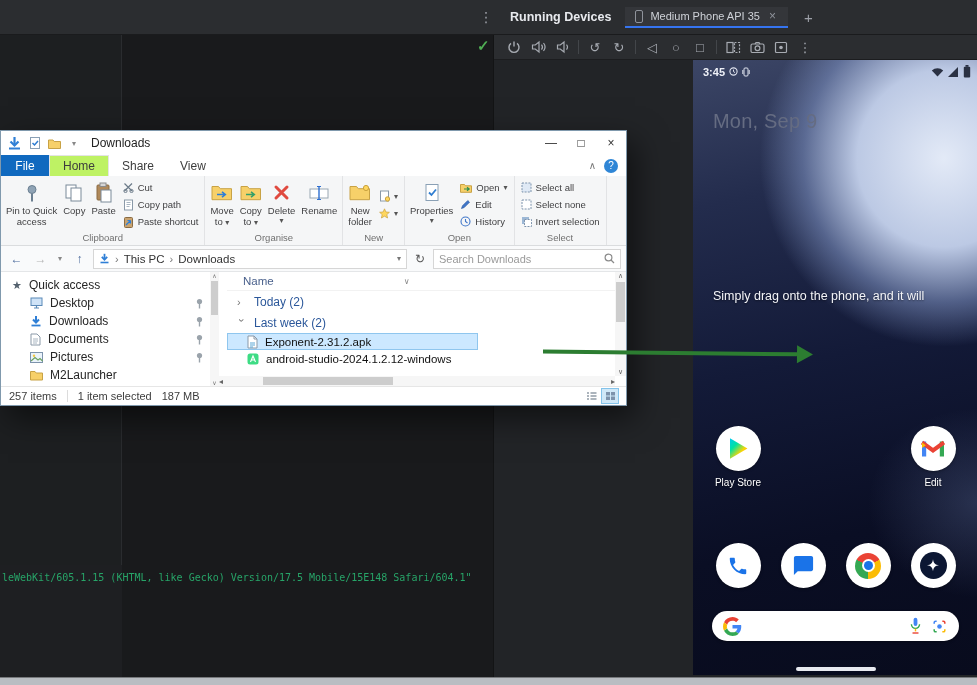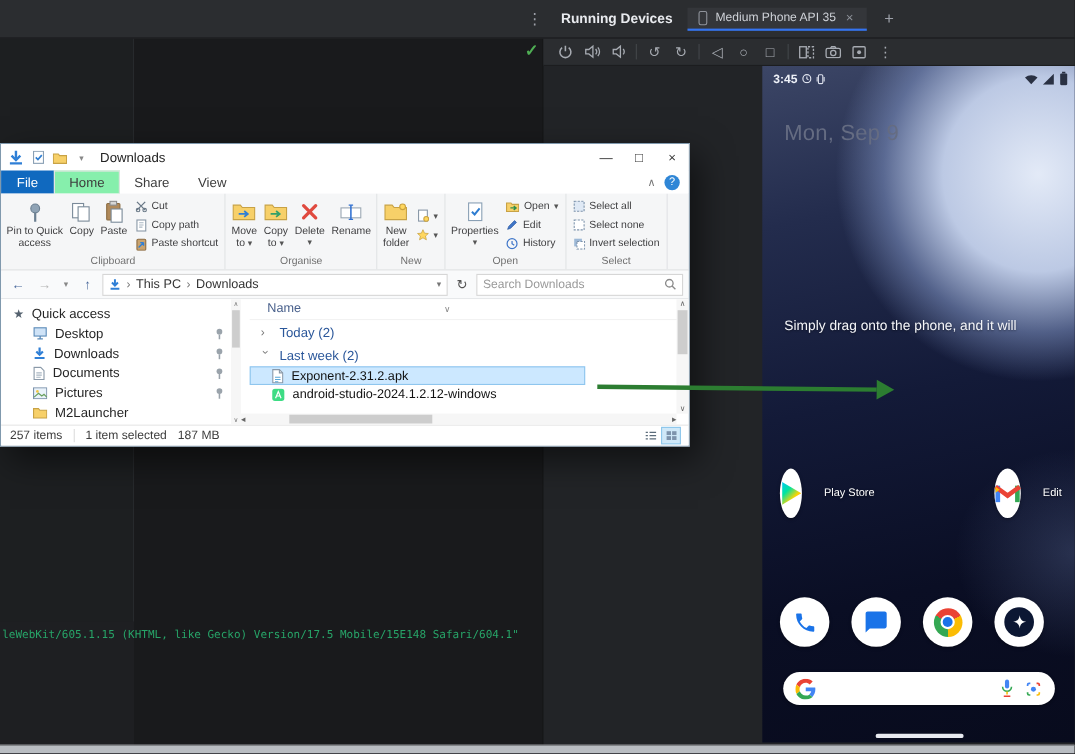--- a/index.html
+++ b/index.html
@@ -58,21 +58,21 @@
   .p-status { position: absolute; left: 10px; right: 7px; top: 5px; display: flex; align-items: center; }
   .p-time { color: #eef1f8; font-size: 11px; font-weight: bold; margin-right: 4px; }
   .p-mini { display: flex; gap: 4px; align-items: center; }
   .p-status-right { margin-left: auto; display: flex; gap: 4px; align-items: center; }
   .p-date { position: absolute; left: 20px; top: 50px; font-size: 20px; color: #656c82; letter-spacing: .2px; }
   .p-hint { position: absolute; left: 20px; top: 228px; right: 12px; color: #f4f5f9;
             font-size: 12.5px; line-height: 17.5px; text-shadow: 0 1px 2px rgba(0,0,0,.45); }
   .p-apps, .p-dock { position: absolute; left: 10px; right: 10px; display: flex; justify-content: space-between; padding: 0 6px; }
   .p-apps { top: 366px; }
   .p-dock { top: 483px; }
-  .p-app { width: 58px; display: flex; align-items: center; gap: 20px; }
+  .p-app { width: 58px; display: flex; flex-direction: column; align-items: center; gap: 6px; }
   .app-circ { width: 45px; height: 45px; border-radius: 50%; background: #fff;
               display: flex; align-items: center; justify-content: center;
               box-shadow: 0 1px 3px rgba(0,0,0,.35); }
   .app-lbl { color: #fff; font-size: 10px; text-shadow: 0 1px 2px rgba(0,0,0,.55); white-space: nowrap; }
   .play-tri { width: 20px; height: 22px; clip-path: polygon(10% 3%, 97% 50%, 10% 97%);
               background: linear-gradient(135deg, #00c3ff 0%, #00e3a0 35%, #ffd500 65%, #ff3a44 100%); }
   .yt { width: 26px; height: 18px; background: #f00; border-radius: 4.5px;
         display: flex; align-items: center; justify-content: center; }
   .yt-tri { width: 0; height: 0; border-left: 7px solid #fff;
             border-top: 4.5px solid transparent; border-bottom: 4.5px solid transparent; }
@@ -98,21 +98,21 @@
     box-shadow: 8px 12px 30px rgba(0,0,0,.55);
     display: flex; flex-direction: column; font-size: 12px; color: #1f1f1f;
   }
   .x-title { height: 24px; display: flex; align-items: center; padding-left: 6px; gap: 7px; background: #fff; }
   .x-title-label { font-size: 12px; color: #222; margin-left: 4px; }
   .x-controls { margin-left: auto; display: flex; }
   .x-ctl { width: 30px; text-align: center; color: #333; font-size: 12px; }
   .x-menu { height: 21px; display: flex; align-items: stretch; background: #fff; }
   .m-file { width: 48px; background: #1069bf; color: #fff; display: flex; align-items: center; justify-content: center; font-size: 12px; }
   .m-tab { padding: 0 13px; display: flex; align-items: center; color: #3d3d3d; font-size: 12px; }
-  .m-tab.active { background: #86efac; border: 1px solid #e4e4e4; border-bottom: none; }
+  .m-tab.active { background: #bef264; border: 1px solid #e4e4e4; border-bottom: none; }
   .m-right { margin-left: auto; display: flex; align-items: center; gap: 8px; padding-right: 8px; }
   .m-collapse { color: #777; font-size: 10px; }
   .m-help { width: 14px; height: 14px; border-radius: 50%; background: #2f86d6; color: #fff;
             font-size: 10px; display: flex; align-items: center; justify-content: center; }
   .x-ribbon { height: 70px; background: #f5f6f7; border-bottom: 1px solid #dadcde;
               display: flex; overflow: hidden; }
   .grp { display: flex; flex-direction: column; border-right: 1px solid #e2e3e5; padding: 1px 2px 0; flex: none; }
   .grp-row { flex: 1; display: flex; align-items: stretch; }
   .rb-big { display: flex; flex-direction: column; align-items: center; padding: 3px 3px 0;
             font-size: 9.5px; color: #3f3f41; text-align: center; line-height: 1.2; }
@@ -149,21 +149,21 @@
   .side-scroll .sc-dn { margin-top: auto; }
   .x-list { flex: 1; position: relative; padding-left: 8px; overflow: hidden; }
   .col-hdr { height: 19px; display: flex; align-items: center; gap: 130px; padding-left: 16px;
              color: #4a618c; font-size: 11.5px; border-bottom: 1px solid #f2f2f2; }
   .col-sort { font-size: 8px; color: #888; }
   .lgroup { height: 21px; display: flex; align-items: center; gap: 8px; padding-left: 10px;
             color: #2b579a; font-size: 12px; }
   .chev { color: #777; font-size: 11px; display: inline-block; width: 9px; }
   .chev.open { transform: rotate(90deg); }
   .file-row { height: 17px; display: flex; align-items: center; gap: 7px; padding-left: 20px;
-              font-size: 11.5px; color: #111; width: 305px; }
+              font-size: 11.5px; color: #111; width: 251px; }
   .file-row.sel { background: #cce8ff; outline: 1px solid #8fc6ee; outline-offset: -1px; }
   .v-scroll { position: absolute; right: 0; top: 0; bottom: 10px; width: 11px; background: #f6f6f6;
               display: flex; flex-direction: column; align-items: center; font-size: 7px; color: #666; }
   .v-thumb { width: 9px; height: 40px; background: #cdcdcd; margin-top: 2px; }
   .v-scroll .sc-dn { margin-top: auto; }
   .h-scroll { position: absolute; left: 0; right: 11px; bottom: 0; height: 10px; background: #f6f6f6;
               display: flex; align-items: center; font-size: 8px; color: #666; }
   .h-thumb { height: 8px; width: 130px; background: #cdcdcd; margin-left: 40px; }
   .h-scroll .sc-rt { margin-left: auto; }
   .x-status { height: 19px; border-top: 1px solid #e6e6e6; display: flex; align-items: center;

